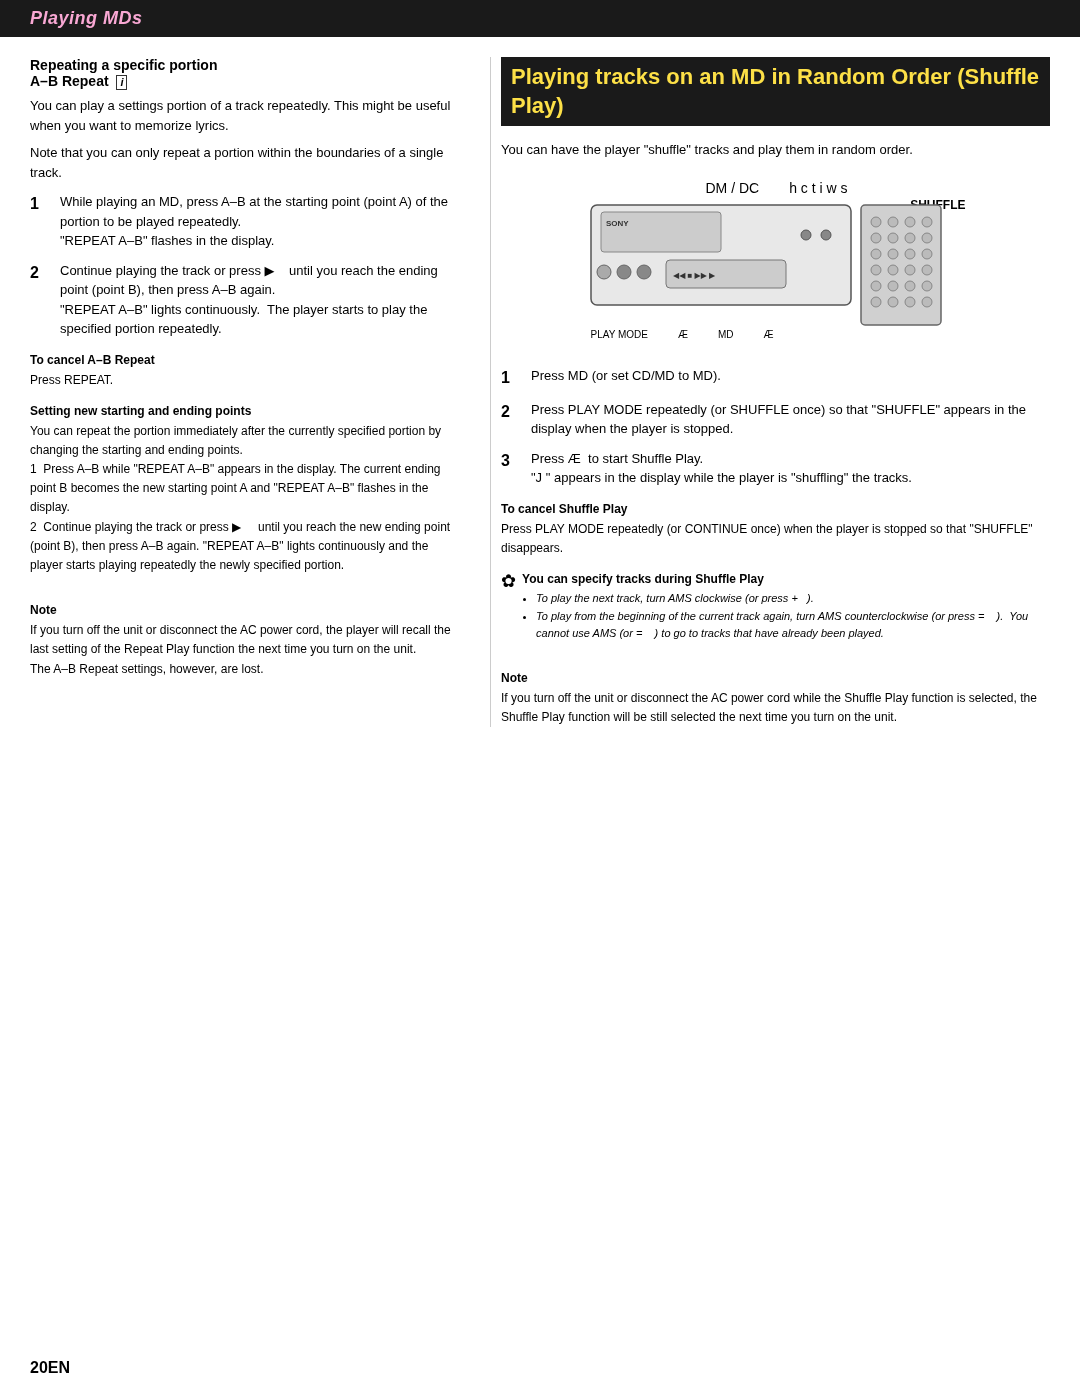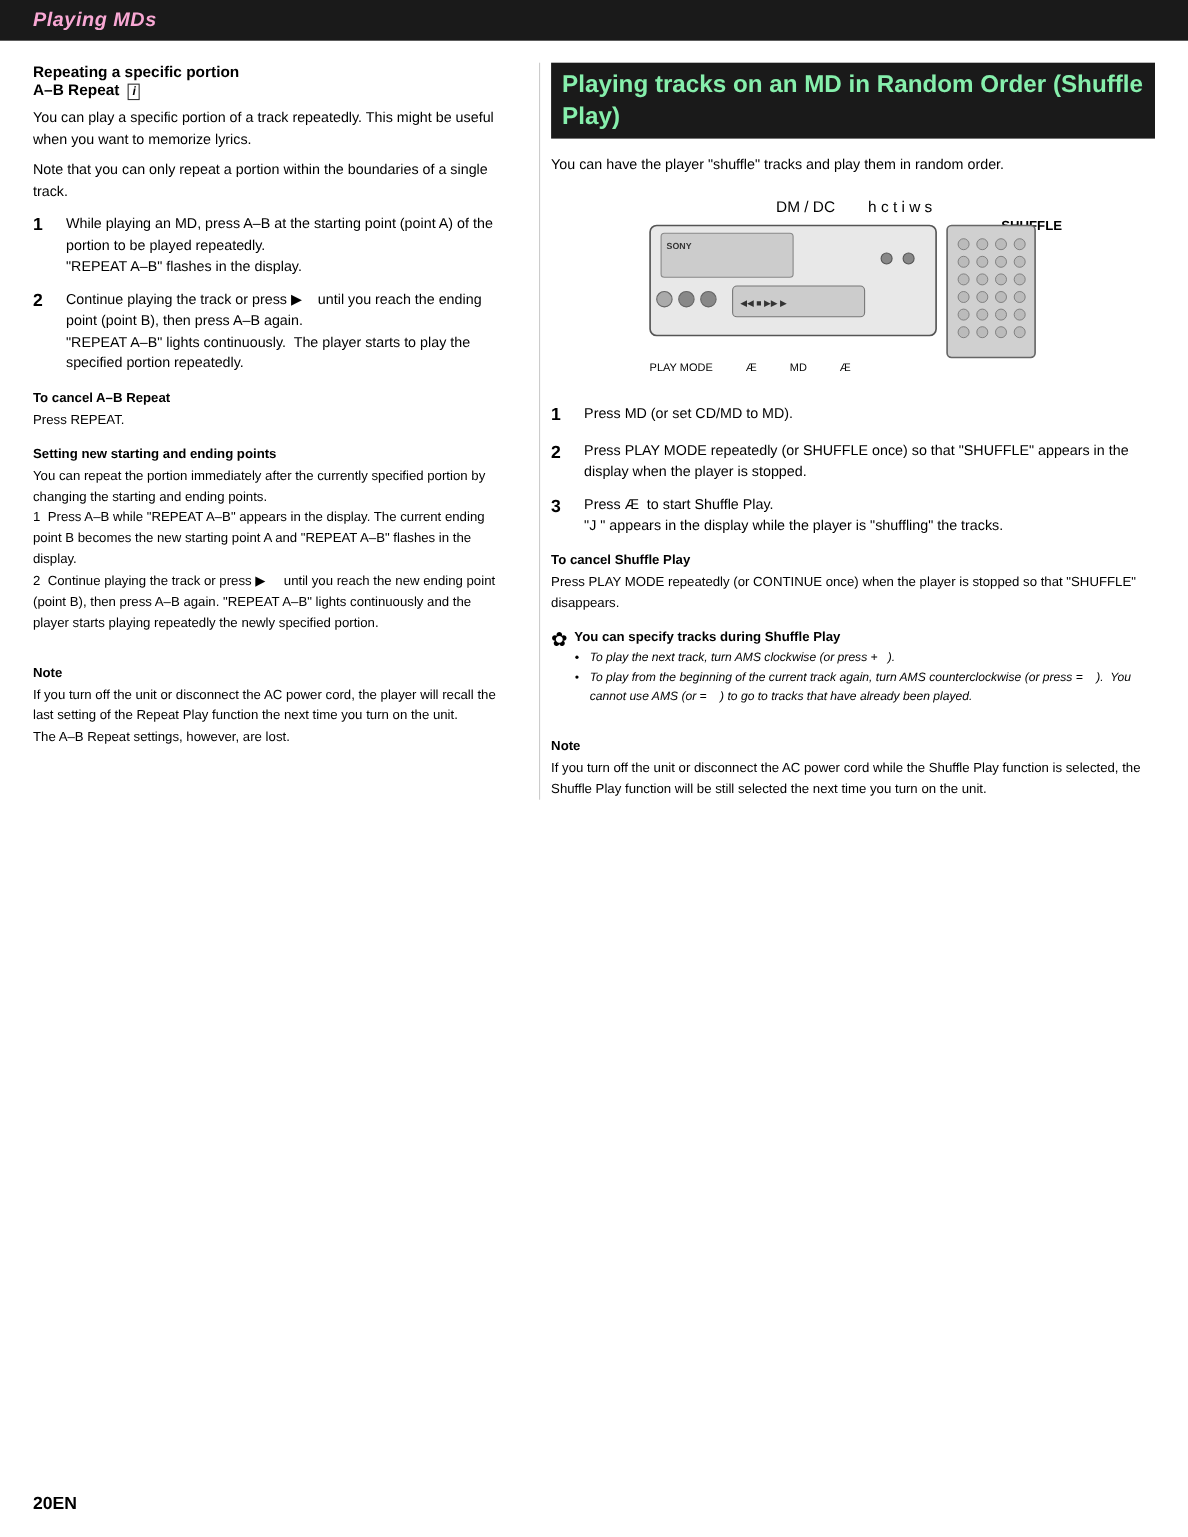--- a/index.html
+++ b/index.html
@@ -48,21 +48,21 @@
       font-size: 14px;
       margin-bottom: 6px;
     }
 
     .right-section-header {
       background: #1a1a1a;
       padding: 6px 10px;
       margin-bottom: 14px;
     }
     .right-section-header-title {
-      color: #86efac;
+      color: #fde047;
       font-weight: bold;
       font-size: 22px;
       line-height: 1.3;
     }
 
     .numbered-list {
       list-style: none;
       margin: 10px 0;
     }
     .numbered-list li {
@@ -174,21 +174,21 @@
   <div class="content-area">
 
     <div class="left-column">
 
       <div class="section-title">
         <span>Repeating a specific portion</span><br>
         <span>A–B Repeat</span>
         &nbsp;<span class="italic-icon">i</span>
       </div>
 
-      <p>You can play a specific portion of a track repeatedly. This might be useful when you want to memorize lyrics.</p>
+      <p>You can play a settings portion of a track repeatedly. This might be useful when you want to memorize lyrics.</p>
       <p>Note that you can only repeat a portion within the boundaries of a single track.</p>
 
       <ul class="numbered-list">
         <li>
           <span class="num">1</span>
           <div>
             While playing an MD, press A–B at the starting point (point A) of the portion to be played repeatedly.<br>
             "REPEAT A–B" flashes in the display.
           </div>
         </li>

